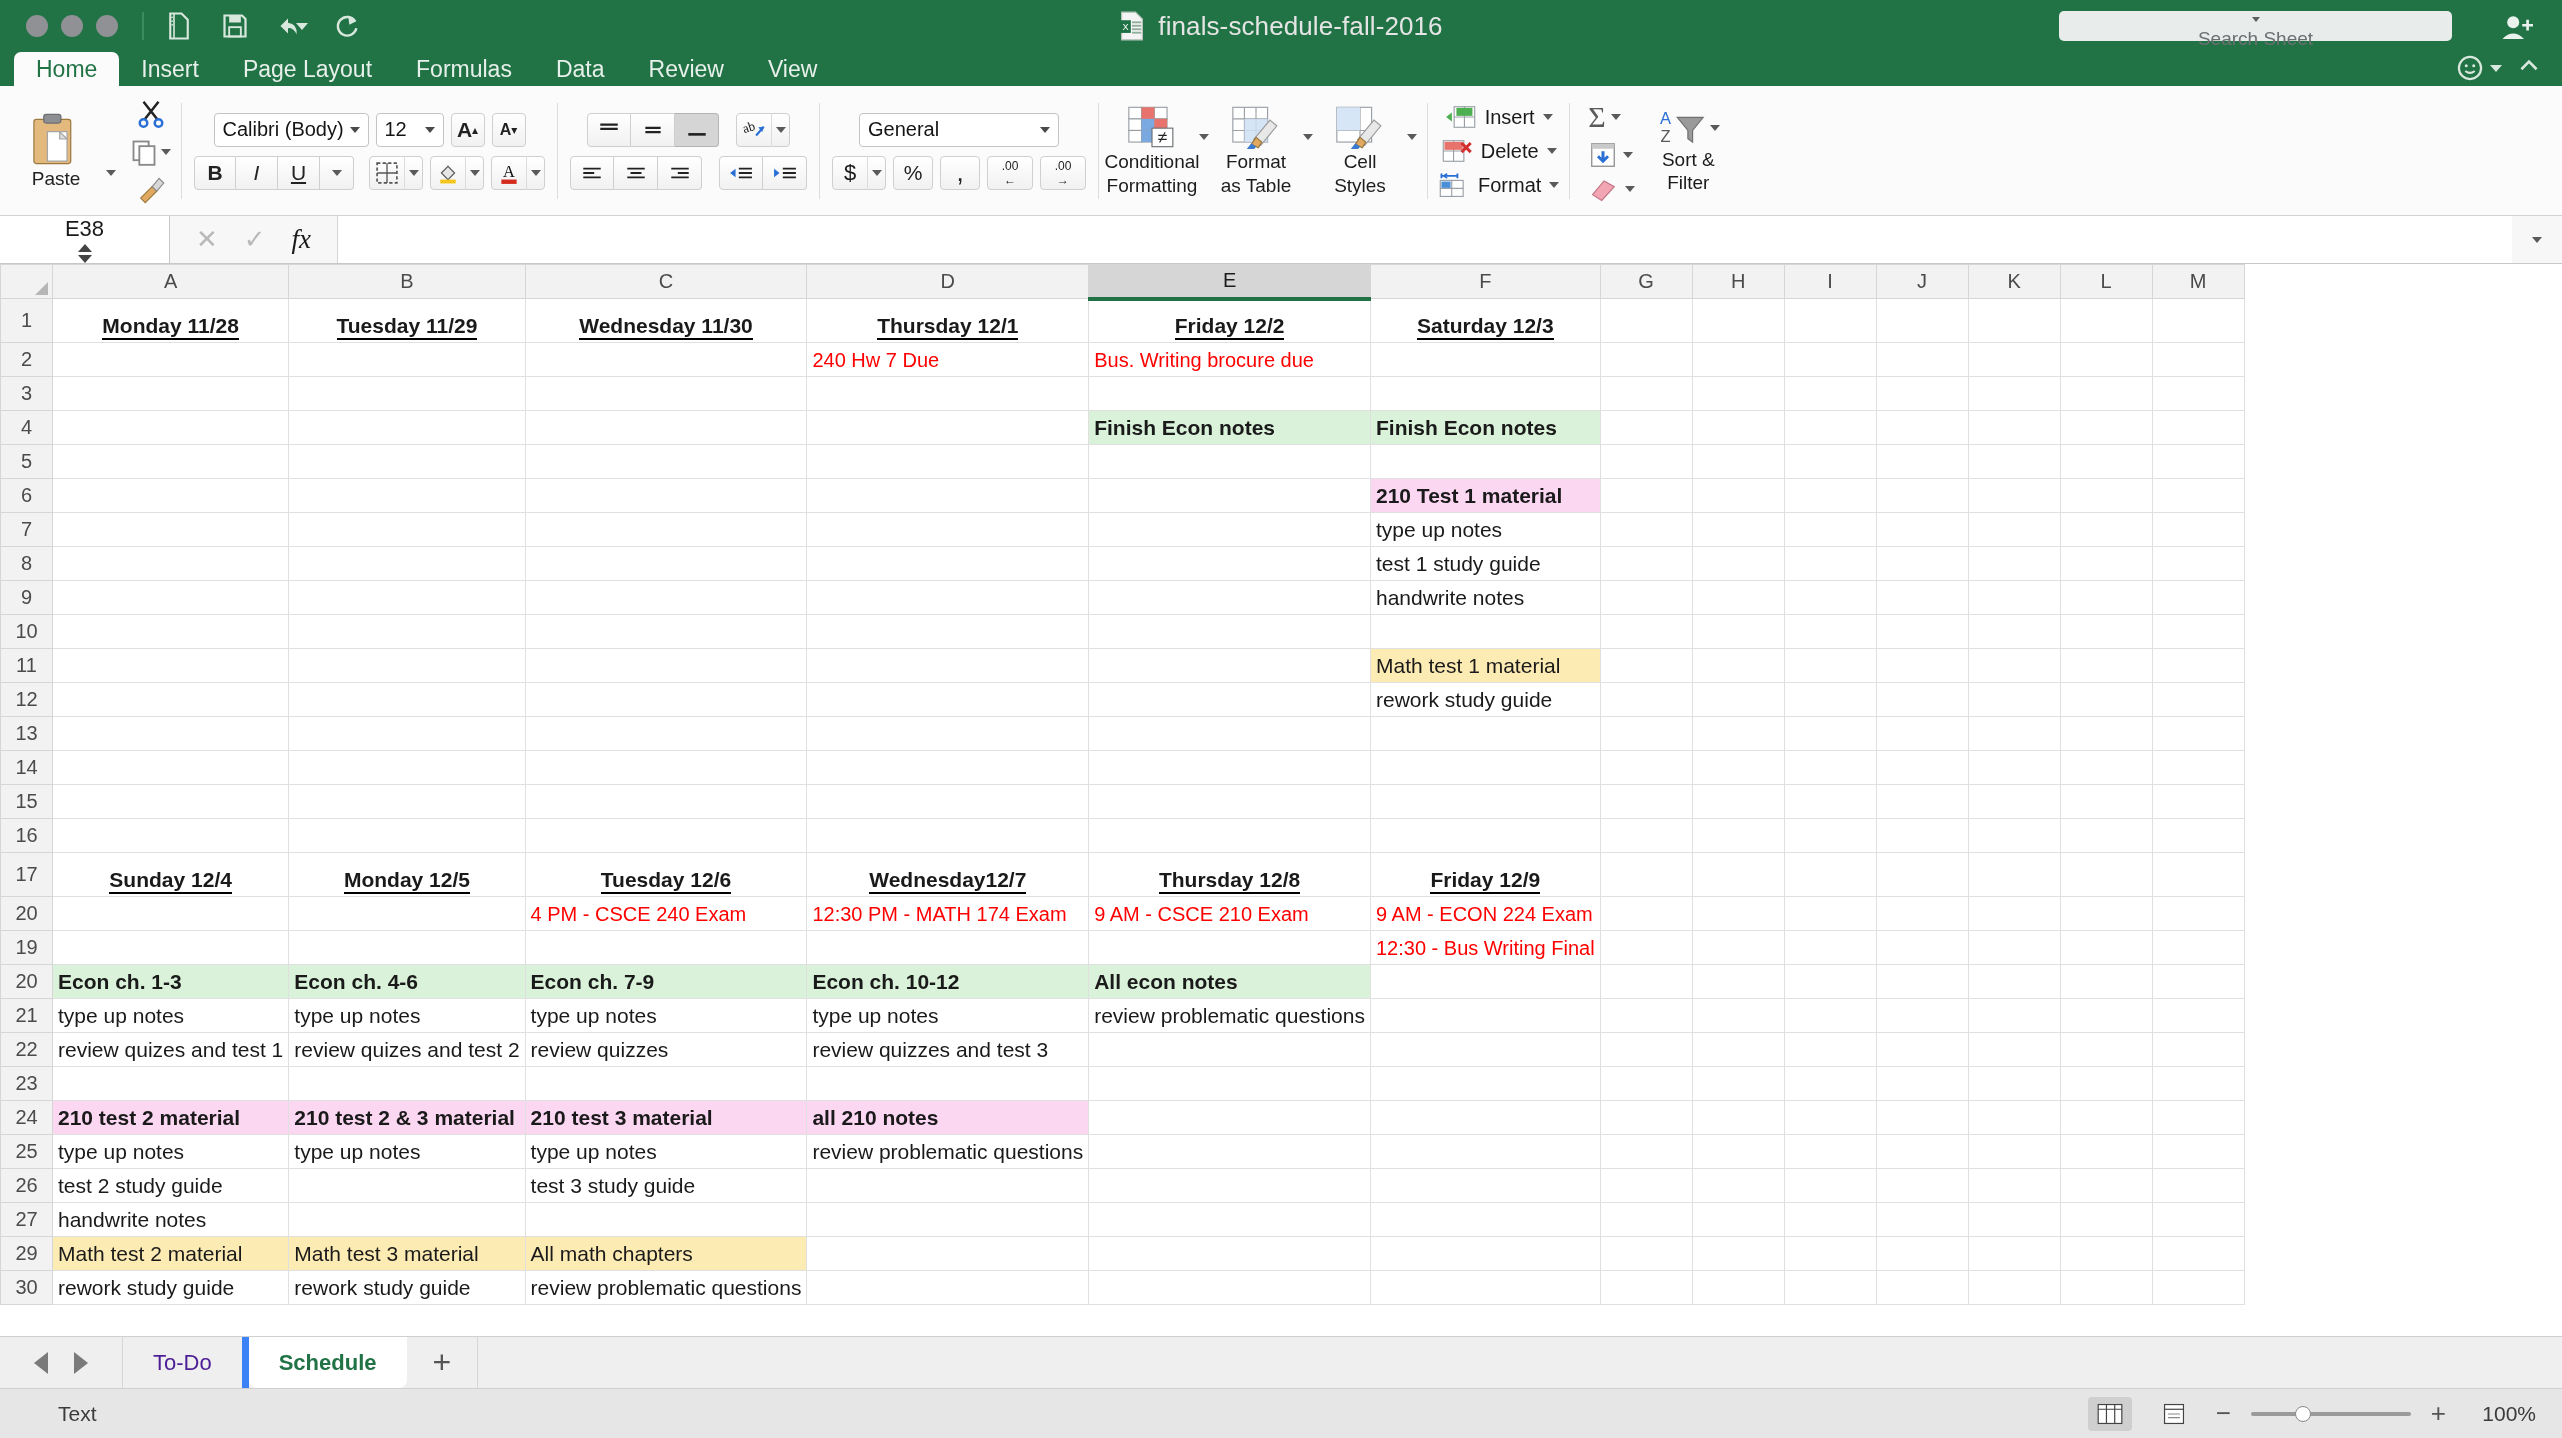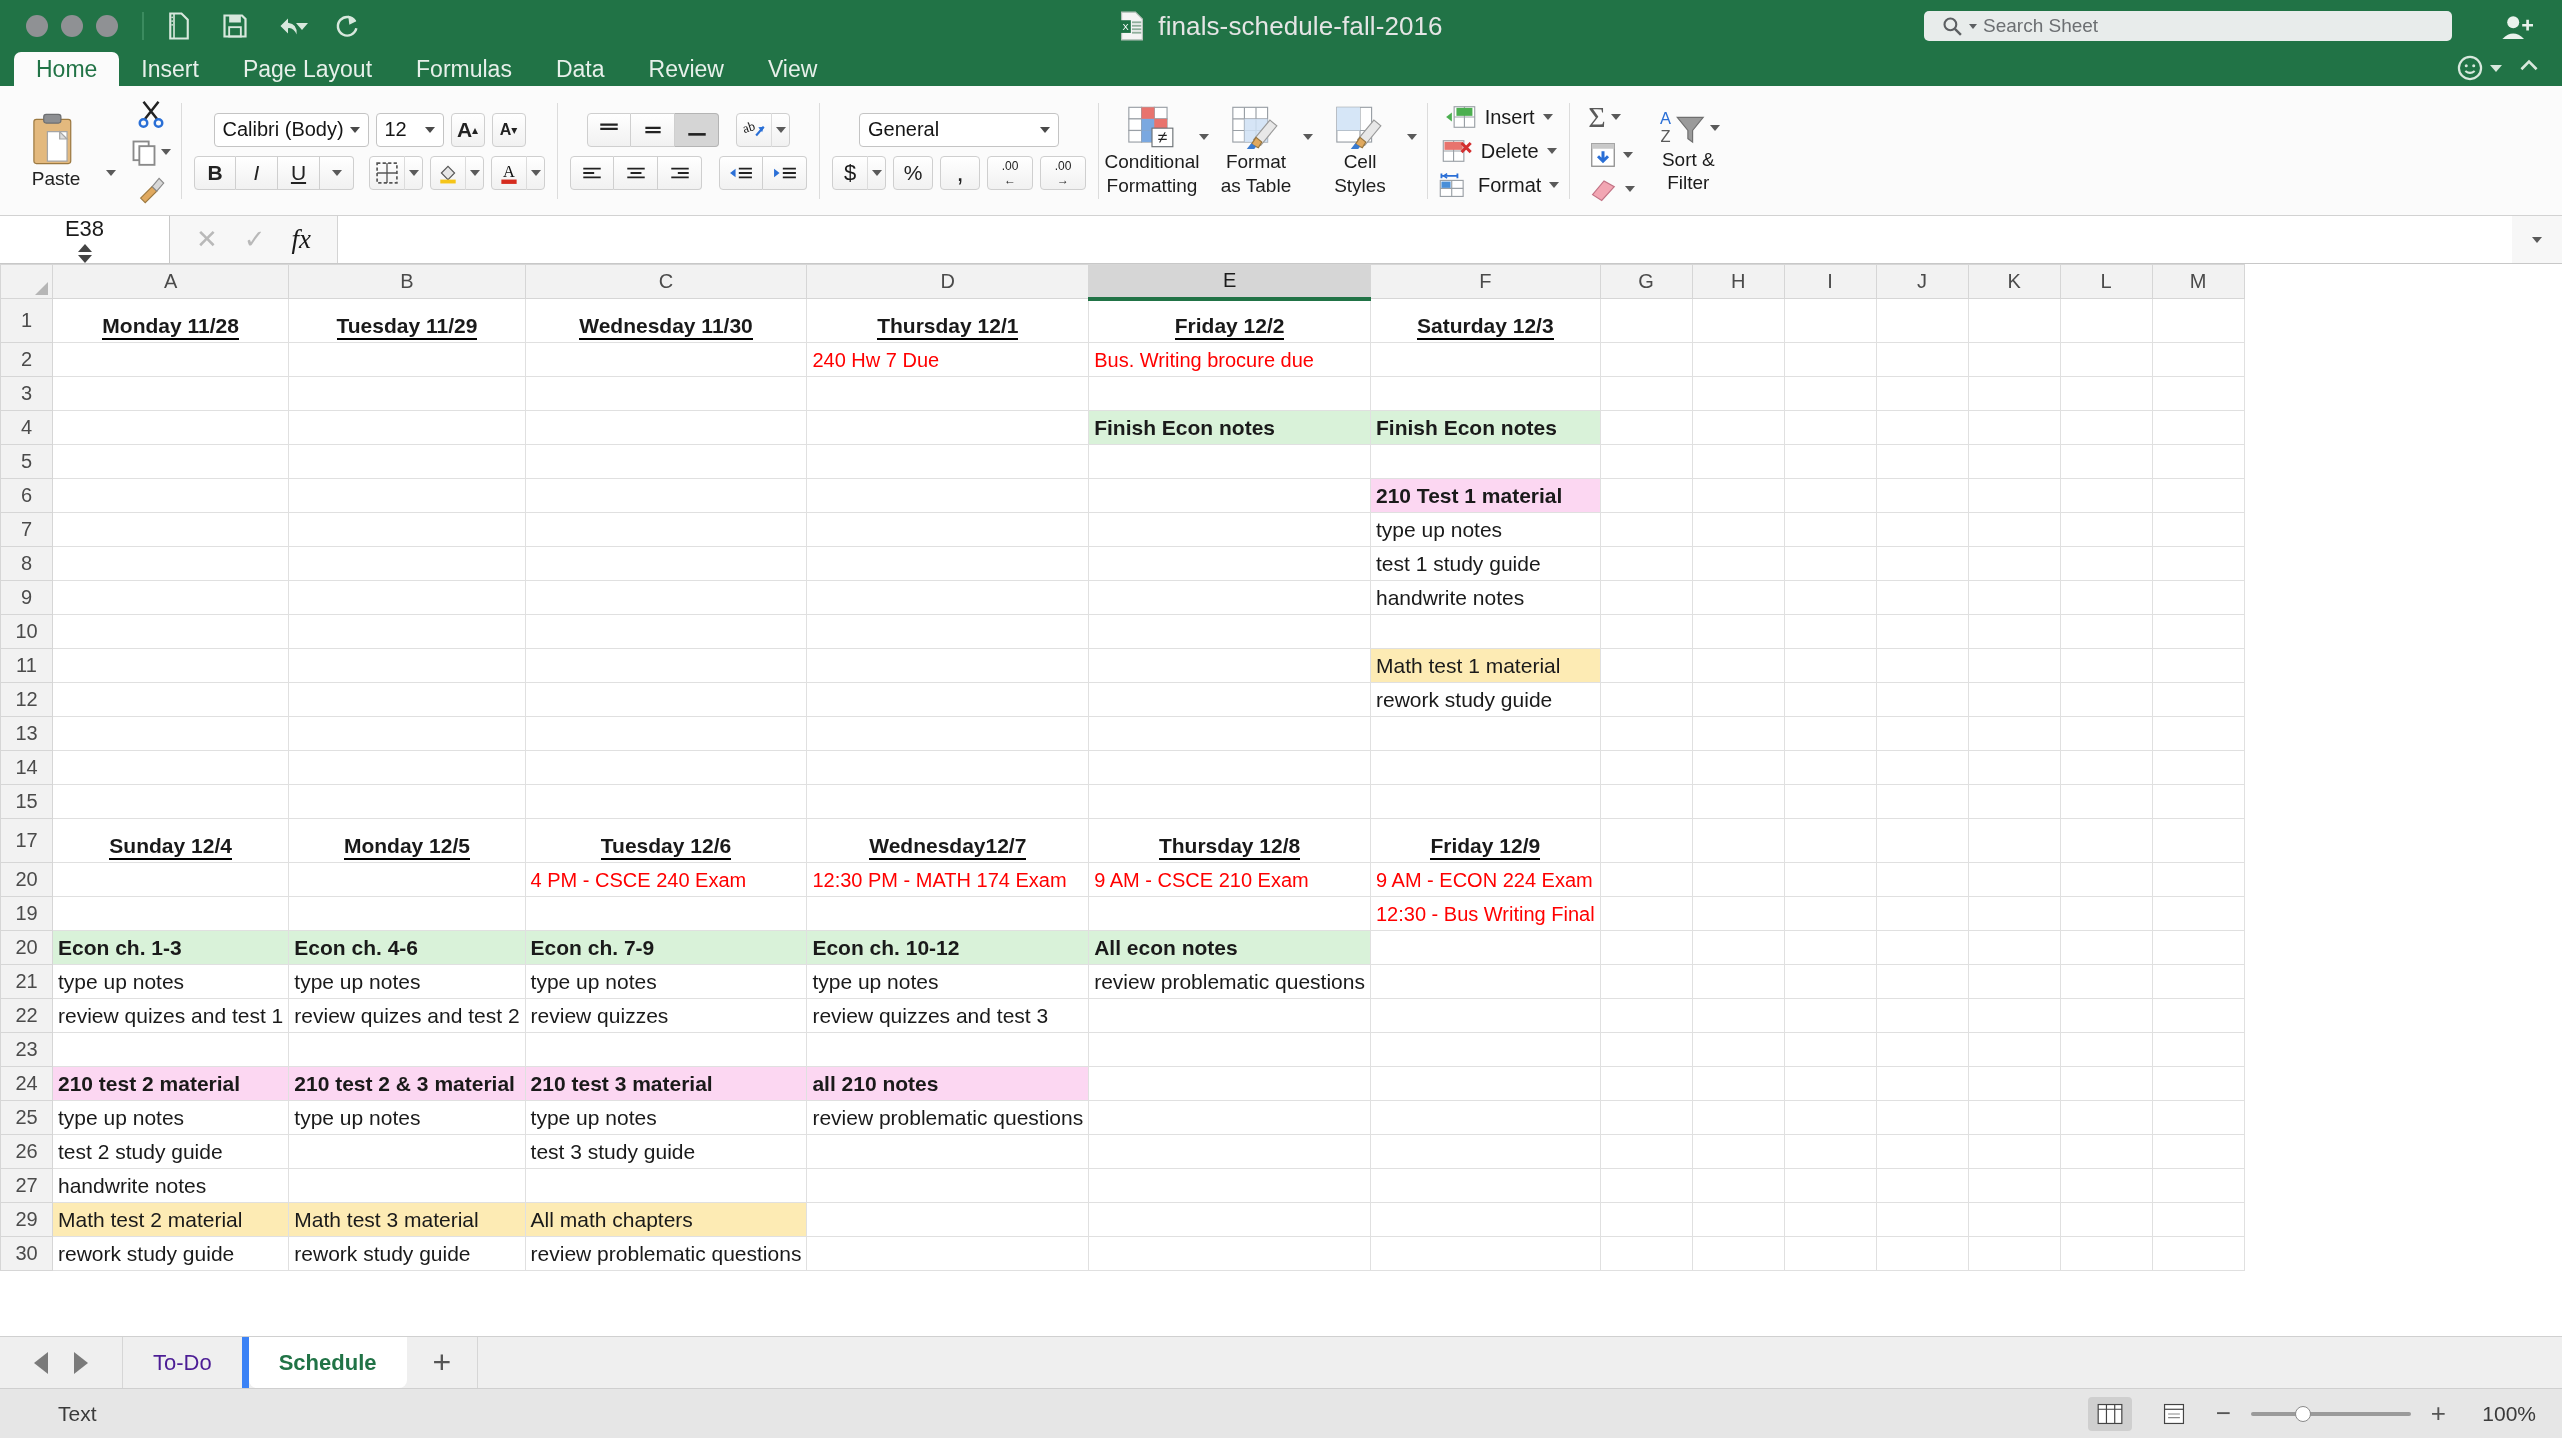--- a/index.html
+++ b/index.html
@@ -27,23 +27,24 @@
     width:0;height:0;border-left:6px solid transparent;border-right:6px solid transparent;
     border-top:7px solid #d8e8dd; margin-left:-6px;
   }
   .title-center{
     position:absolute; left:0; right:0; top:0; height:52px;
     display:flex; align-items:center; justify-content:center; gap:13px;
     pointer-events:none;
   }
   .title-text{ color:#e5e5e5; font-size:26px; letter-spacing:.1px; }
   .search-box{
-    position:absolute; right:110px; top:11px; width:528px; height:30px;
+    position:absolute; right:110px; top:11px; width:393px; height:30px;
     background:#e8eceb; border-radius:5px; display:flex; align-items:center; gap:6px;
     padding:0 18px;
+    flex-direction:column;
   }
   .search-box .sph{ color:#6c6f72; font-size:19px; }
   .tb-right-ico{ position:absolute; right:26px; top:12px; cursor:pointer; }
 
   
   .ribbon-tabs{
     height:34px; background:#217346; display:flex; align-items:flex-end;
     padding-left:14px; position:relative; flex-shrink:0;
   }
   .rtab{
@@ -940,20 +941,36 @@
             <td class="cell"></td>
             <td class="cell"></td>
             <td class="cell"></td>
             <td class="cell"></td>
             <td class="cell"></td>
             <td class="cell"></td>
             <td class="cell"></td>
             <td class="cell"></td>
           </tr>
           <tr>
+            <td class="rowhead">16</td>
+            <td class="cell"></td>
+            <td class="cell"></td>
+            <td class="cell"></td>
+            <td class="cell"></td>
+            <td class="cell"></td>
+            <td class="cell"></td>
+            <td class="cell"></td>
+            <td class="cell"></td>
+            <td class="cell"></td>
+            <td class="cell"></td>
+            <td class="cell"></td>
+            <td class="cell"></td>
+            <td class="cell"></td>
+          </tr>
+          <tr>
             <td class="rowhead">17</td>
             <td class="cell dayhdr" style="height: 44px;"><span>Sunday 12/4</span></td>
             <td class="cell dayhdr" style="height: 44px;"><span>Monday 12/5</span></td>
             <td class="cell dayhdr" style="height: 44px;"><span>Tuesday 12/6</span></td>
             <td class="cell dayhdr" style="height: 44px;"><span>Wednesday12/7</span></td>
             <td class="cell dayhdr" style="height: 44px;"><span>Thursday 12/8</span></td>
             <td class="cell dayhdr" style="height: 44px;"><span>Friday 12/9</span></td>
             <td class="cell" style="height: 44px;"></td>
             <td class="cell" style="height: 44px;"></td>
             <td class="cell" style="height: 44px;"></td>

